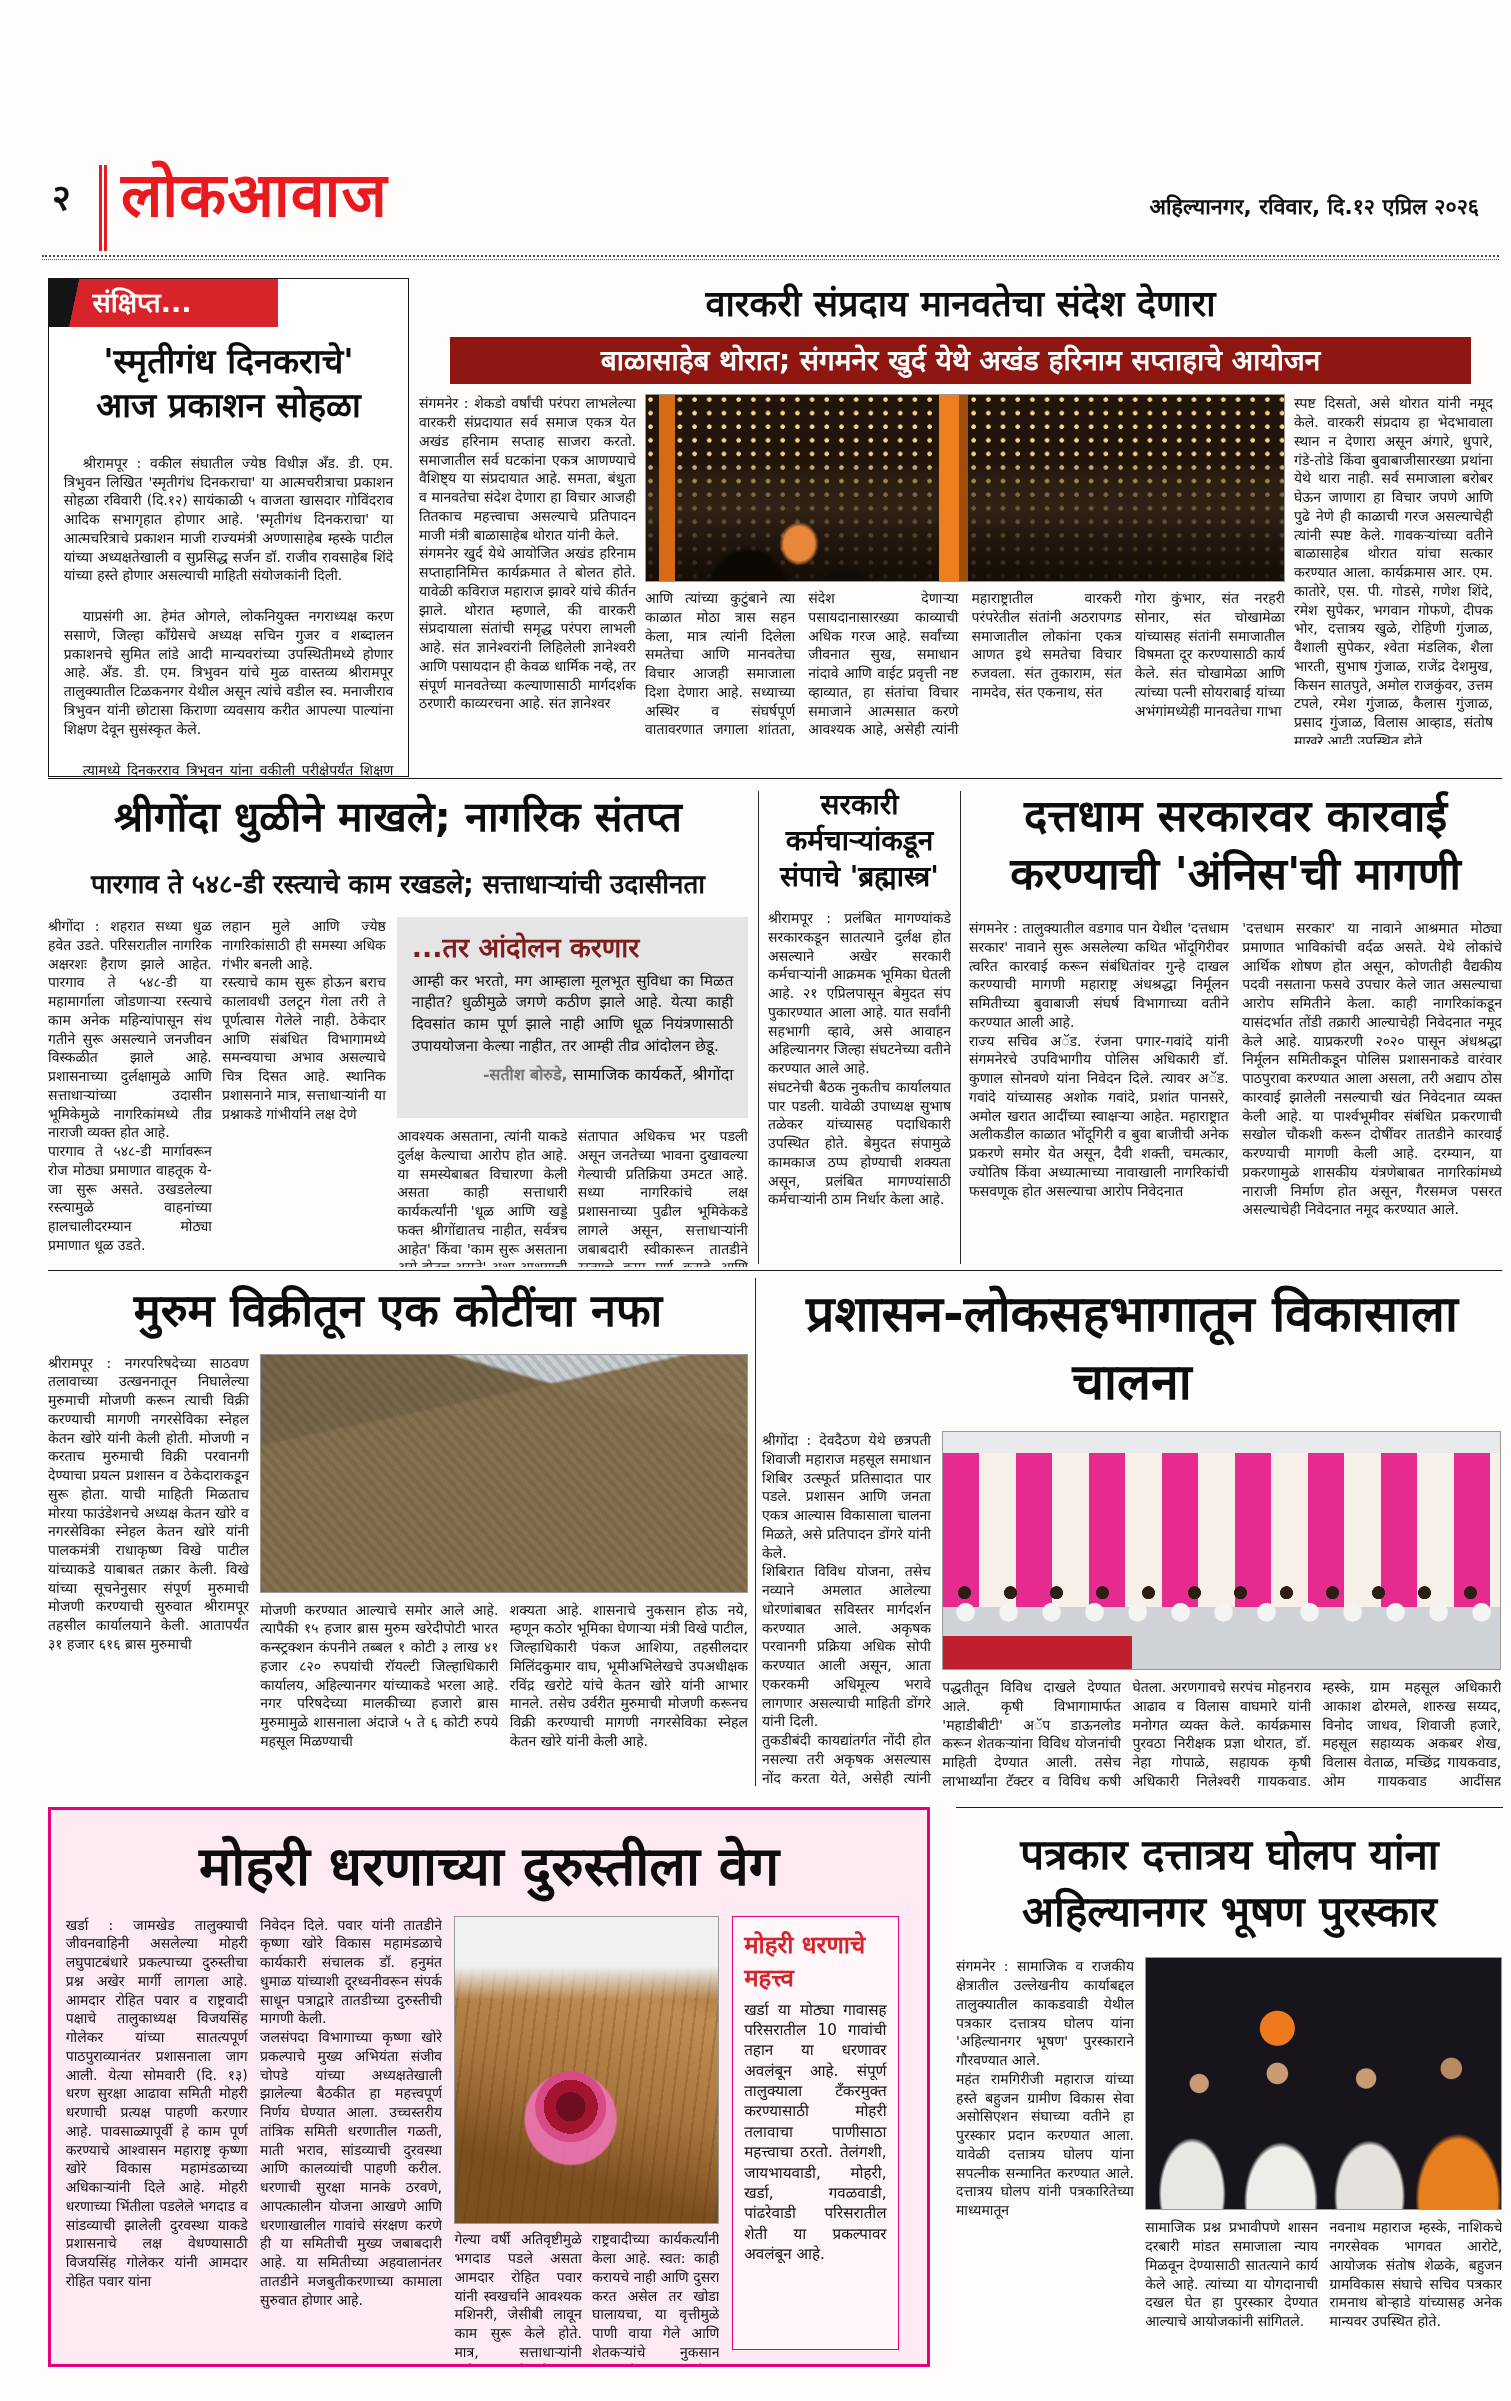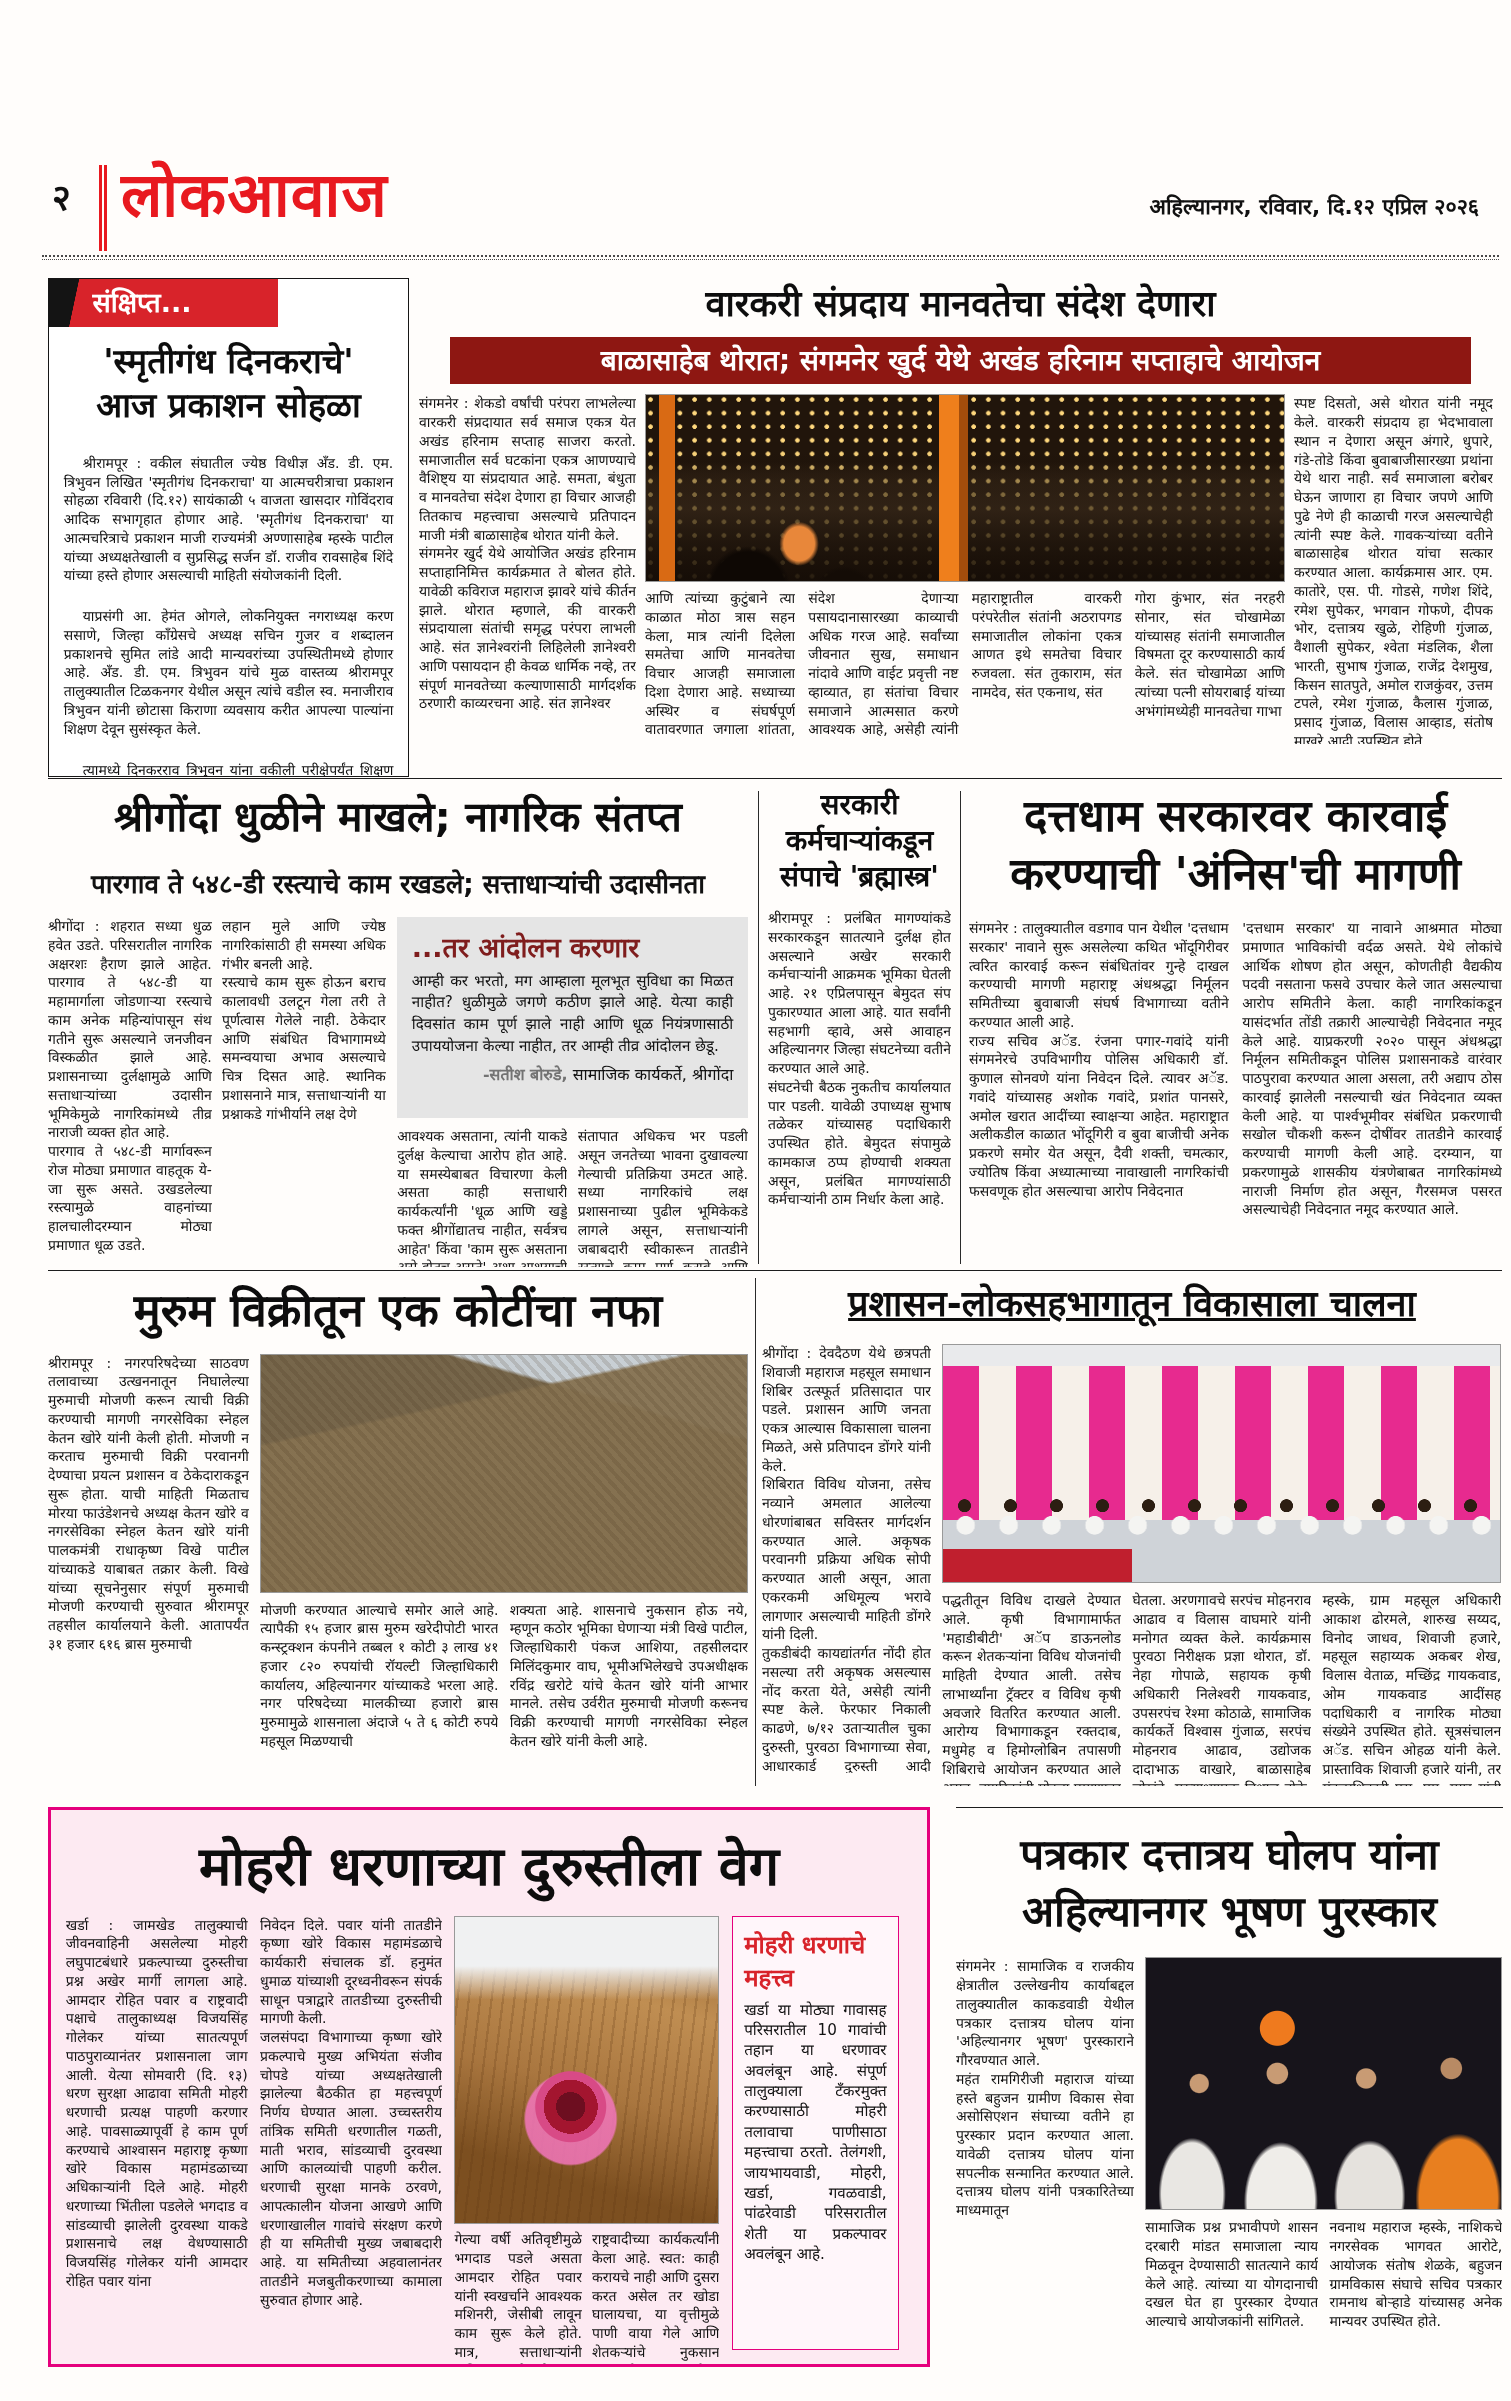--- a/index.html
+++ b/index.html
@@ -128,21 +128,21 @@
   
   .sec-murum { position:absolute; left:48px; top:1278px; width:700px; height:508px; overflow:hidden; }
   .murum-head { font-size:45px; }
   .murum-content { display:flex; gap:11.3px; margin-top:14.7px; height:429px; }
   .murum-c1 { width:201px; height:100%; }
   .murum-right { width:488px; }
   .ph-quarry { width:100%; height:239px; }
   .murum-under { column-count:2; column-gap:11.3px; height:169px; margin-top:8px; }
 
   .sec-shibir { position:absolute; left:762px; top:1278px; width:740px; height:508px; overflow:hidden; }
-  .shibir-head { font-size:36px;text-decoration:underline; }
+  .shibir-head { font-size:50px; }
   .shibir-content { display:flex; gap:11.3px; margin-top:17px; height:429px; }
   .shibir-c1 { width:169px; height:100%; }
   .shibir-right { width:559px; }
   .ph-tent { width:100%; height:239px; }
   .shibir-under { column-count:3; column-gap:11.3px; height:169px; margin-top:8px; }
 
   
   .box-mohari { position:absolute; left:48px; top:1807px; width:882px; height:560px;
     background:#fdeaf2; border:3.4px solid #e5007d; overflow:hidden; }
   .mohari-head { font-size:54px; margin-top:17px; }

